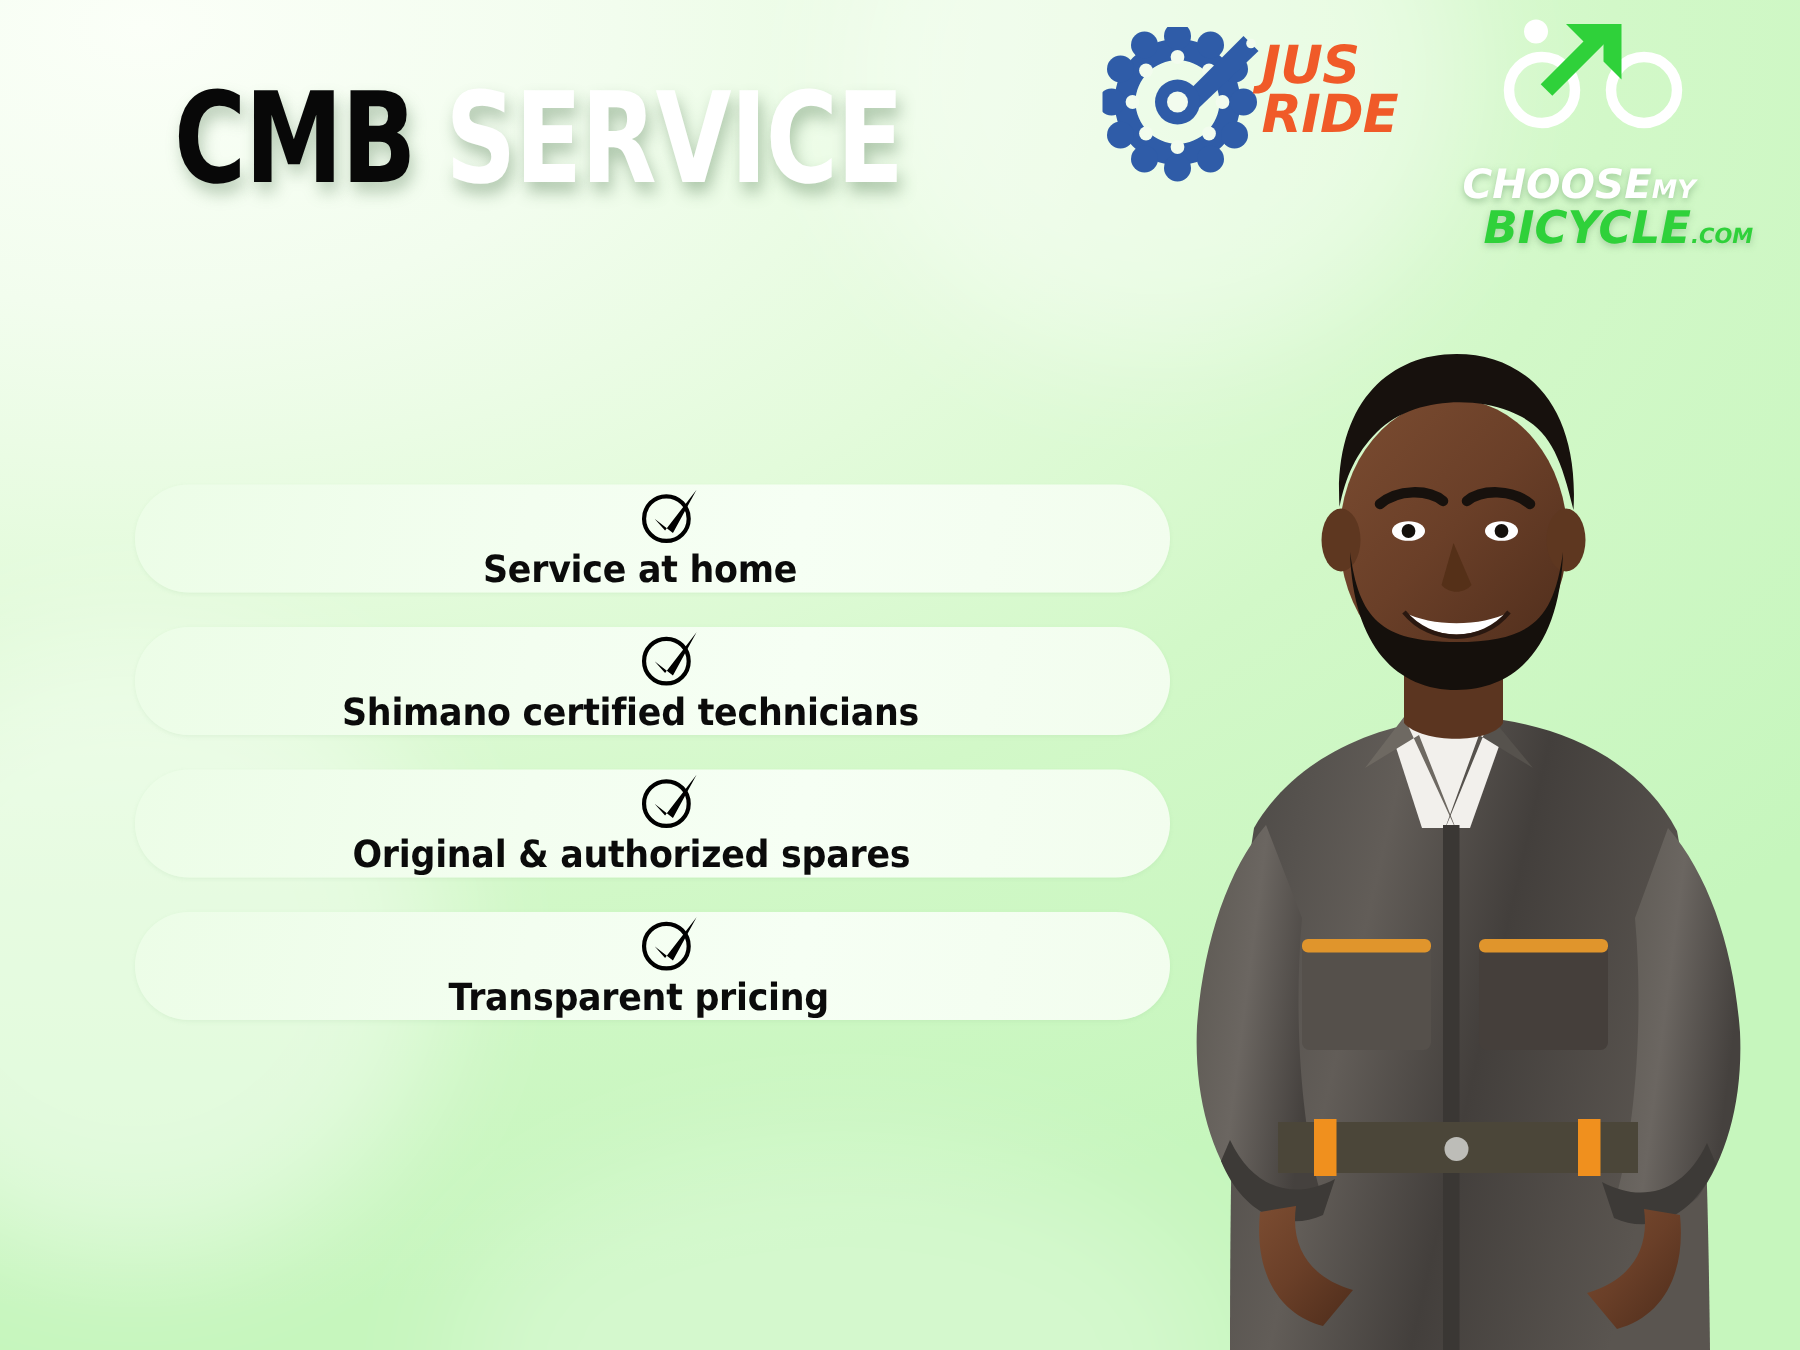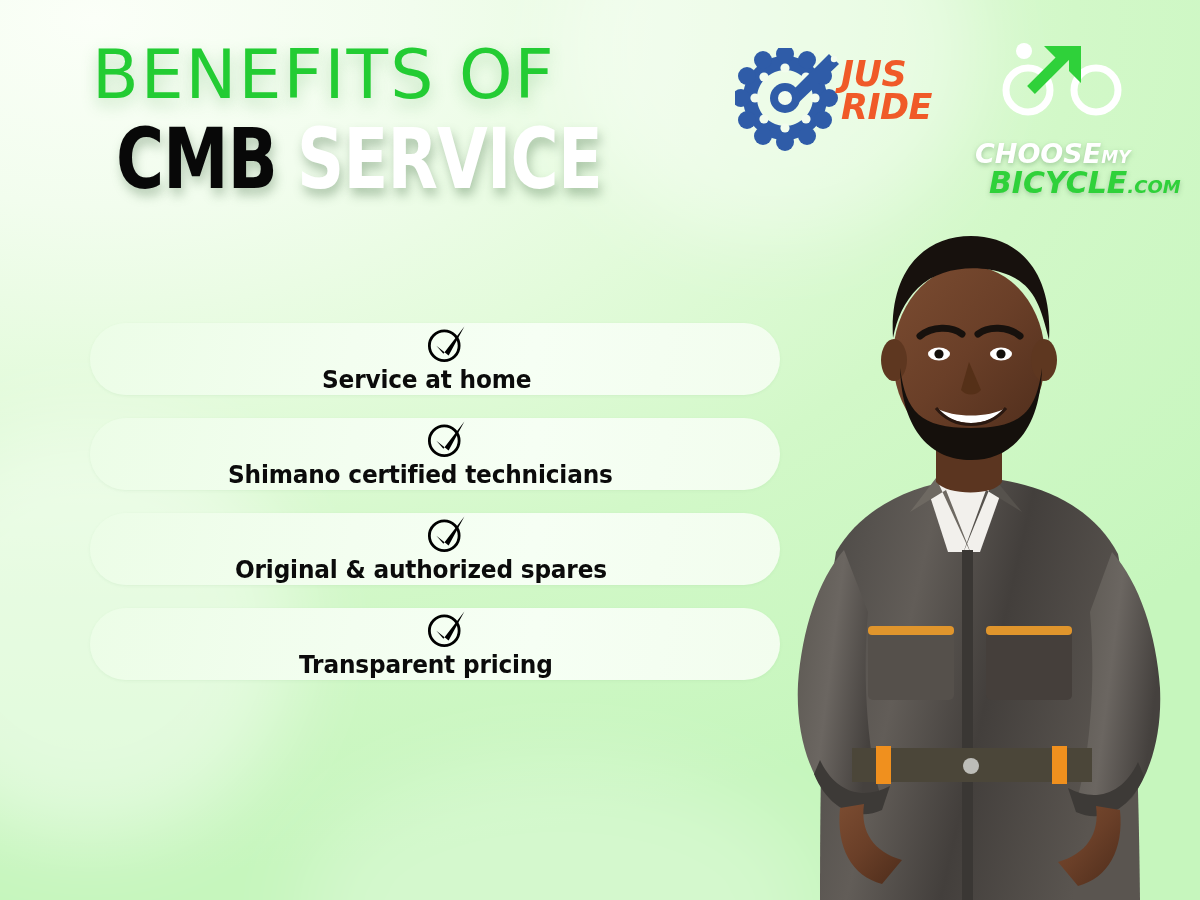--- a/index.html
+++ b/index.html
@@ -71,21 +71,21 @@
   }
   .word-service {
     color: #ffffff;
     margin-left: -26px;
     text-shadow: 3px 7px 12px rgba(90,130,90,0.45);
   }
 
   
   #logo-strip {
     position: absolute;
-    top: 40px;
+    top: 10px;
     left: 735px;
     width: 450px;
     height: 140px;
   }
   #jusride-logo {
     position: absolute;
     left: 0;
     top: 6px;
     width: 200px;
     height: 112px;
@@ -129,21 +129,21 @@
     top: 72px;
     width: 210px;
     font-family: "DejaVu Sans", sans-serif;
     font-style: italic;
     font-weight: 700;
     line-height: 1.0;
   }
   .cmb-row1 { font-size: 27px; color: #ffffff; text-shadow: 0 2px 5px rgba(110,160,110,0.55); white-space: nowrap; margin-top: 28px; }
   .cmb-row1 .small { font-size: 17px; }
   .cmb-row2 { font-size: 30px; color: #2fd13a; text-shadow: 0 2px 5px rgba(110,160,110,0.45); white-space: nowrap; margin-top: 1px; padding-left: 14px; }
-  .cmb-row2 .small { font-size: 18px; color: #2fd13a; }
+  .cmb-row2 .small { font-size: 14px; color: #2fd13a; }
 
   
   #benefits {
     position: absolute;
     left: 90px;
     top: 323px;
     width: 690px;
   }
   .pill {
     position: relative;
@@ -187,21 +187,20 @@
 </head>
 <body>
 
 <div id="poster">
 
   <div class="bg-blob blob-a"></div>
   <div class="bg-blob blob-b"></div>
   <div class="bg-blob blob-c"></div>
 
   <div id="headline">
-    <div class="line-benefits">BENEFITS OF</div>
     <div class="line-service">
       <span class="word-cmb">CMB</span><span class="word-service">SERVICE</span>
     </div>
   </div>
 
   <div id="logo-strip">
 
     <div id="jusride-logo">
       <svg id="jusride-mark" viewBox="0 0 108 108">
         <g fill="#2f5ca8">

